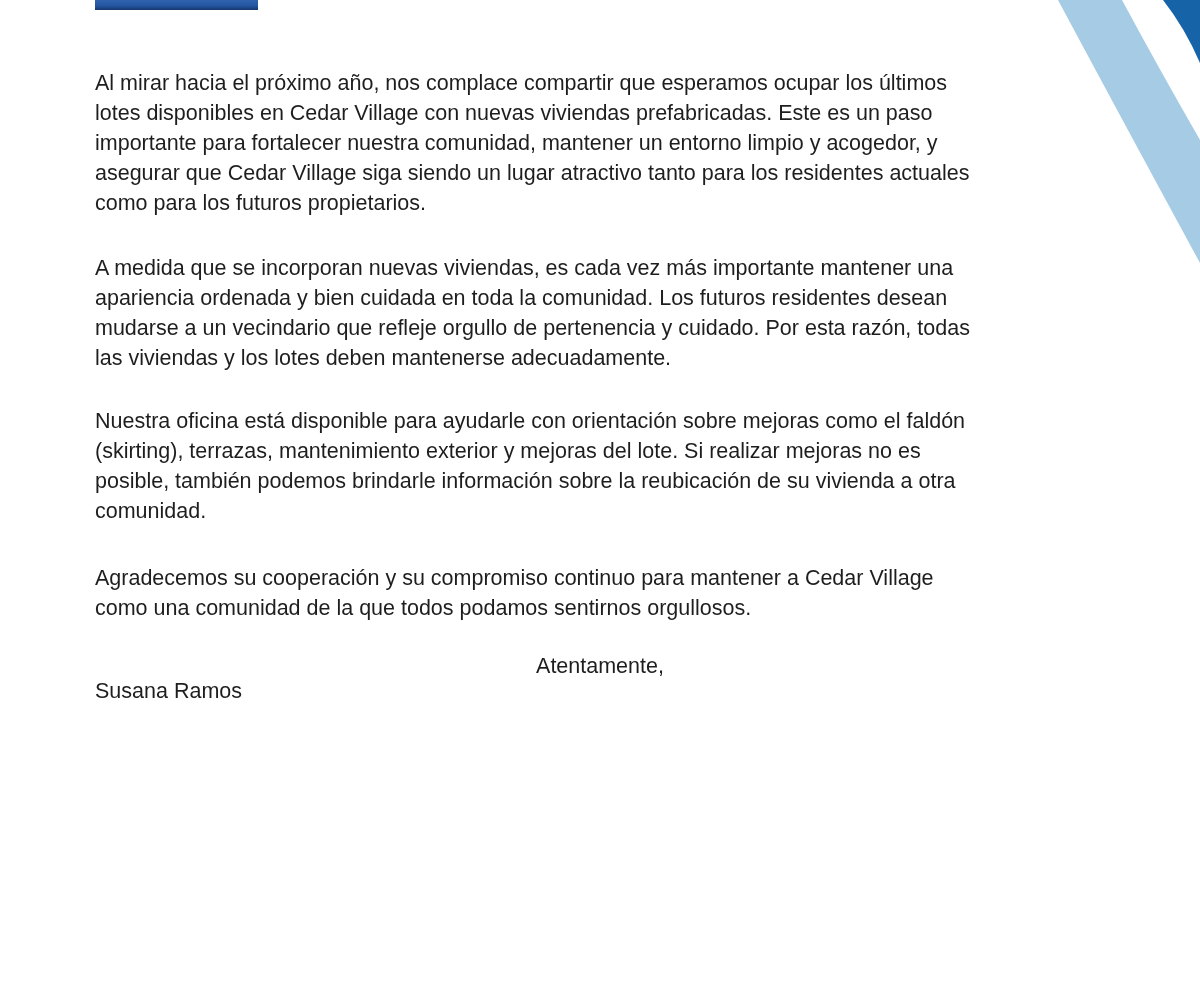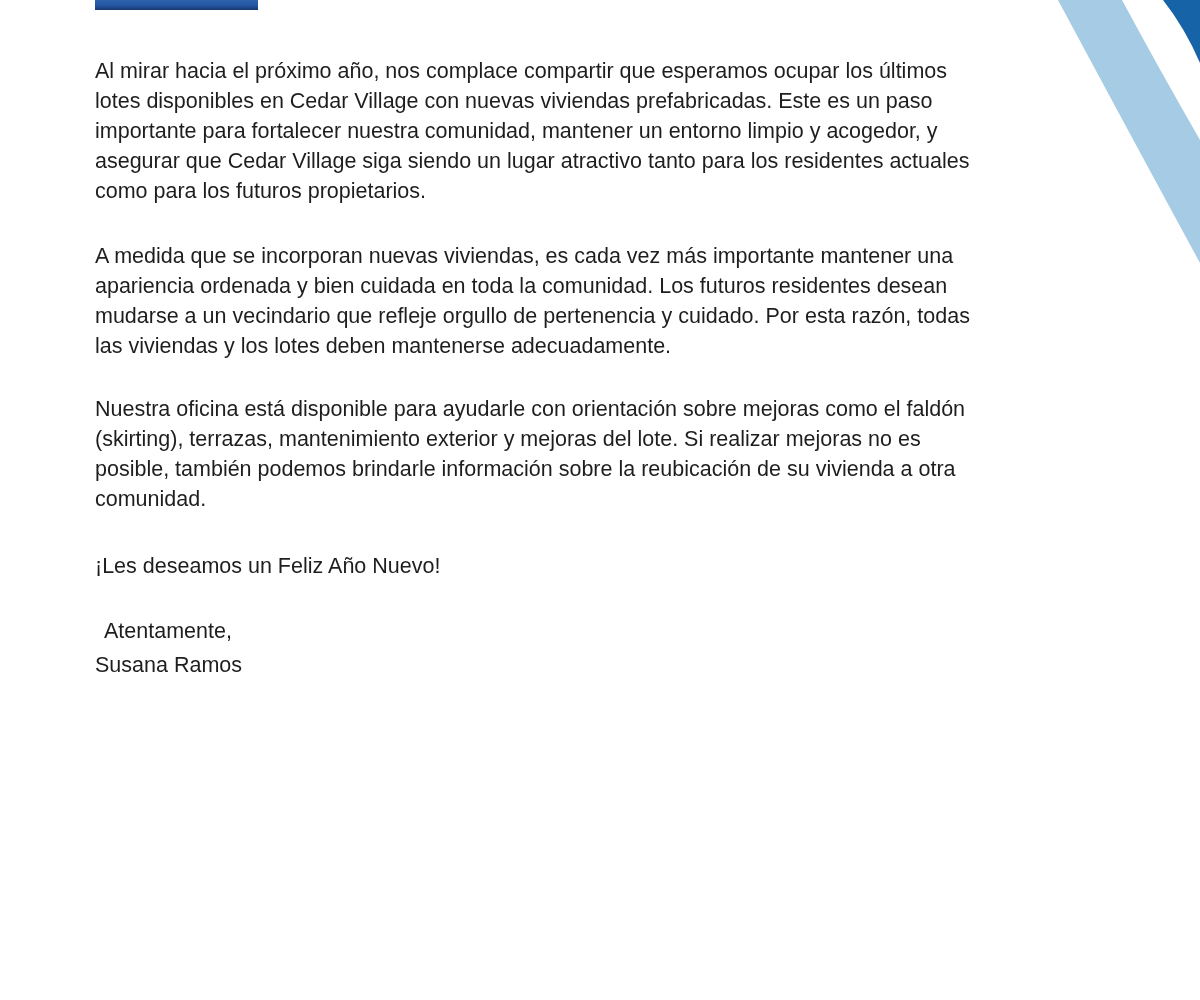--- a/index.html
+++ b/index.html
@@ -45,27 +45,27 @@
     font-size: 21.5px;
     line-height: 30px;
   }
 
   .line-block {
     white-space: pre-line;
   }
 
   .date       { margin: 0 0 40px 0; }
   .greeting   { margin: 0 0 40px 0; }
-  .para       { margin: 4px 0 35px 0; }
+  .para       { margin: 16px 0 35px 0; }
   .para-2     { margin-bottom: 33px; }
   .para-3     { margin-bottom: 33px; }
   .para-4     { margin-bottom: 37px; }
   .para-5     { margin-bottom: 28px; }
   .wish       { margin: 0 0 35px 0; }
-  .closing    { margin: 9px; }
+  .closing    { margin: 0; text-align: center; }
   
   .signature-name { margin-top: -5px; }
 </style>
 </head>
 <body>
 
 <div class="logo-strip"></div>
 
 <svg class="swoosh" viewBox="0 0 200 350" xmlns="http://www.w3.org/2000/svg" aria-hidden="true">
   <path fill="#a6cbe4" d="M58,0 Q125,125 200,263 L200,140 Q158,67 122,0 Z"></path>
@@ -81,18 +81,19 @@
 asegurar que Cedar Village siga siendo un lugar atractivo tanto para los residentes actuales
 como para los futuros propietarios.</div>
   <div class="para line-block para-2">A medida que se incorporan nuevas viviendas, es cada vez más importante mantener una
 apariencia ordenada y bien cuidada en toda la comunidad. Los futuros residentes desean
 mudarse a un vecindario que refleje orgullo de pertenencia y cuidado. Por esta razón, todas
 las viviendas y los lotes deben mantenerse adecuadamente.</div>
   <div class="para line-block para-4">Nuestra oficina está disponible para ayudarle con orientación sobre mejoras como el faldón
 (skirting), terrazas, mantenimiento exterior y mejoras del lote. Si realizar mejoras no es
 posible, también podemos brindarle información sobre la reubicación de su vivienda a otra
 comunidad.</div>
+  <div class="para line-block para-5">Agradecemos su cooperación y su compromiso continuo para mantener a Cedar Village
+como una comunidad de la que todos podamos sentirnos orgullosos.</div>
 
-  <div class="wish">¡Les deseamos un Feliz Año Nuevo!</div>
 
   <div class="closing">Atentamente,</div>
   <div class="signature-name">Susana Ramos</div>
 </div>
 
 </body></html>

